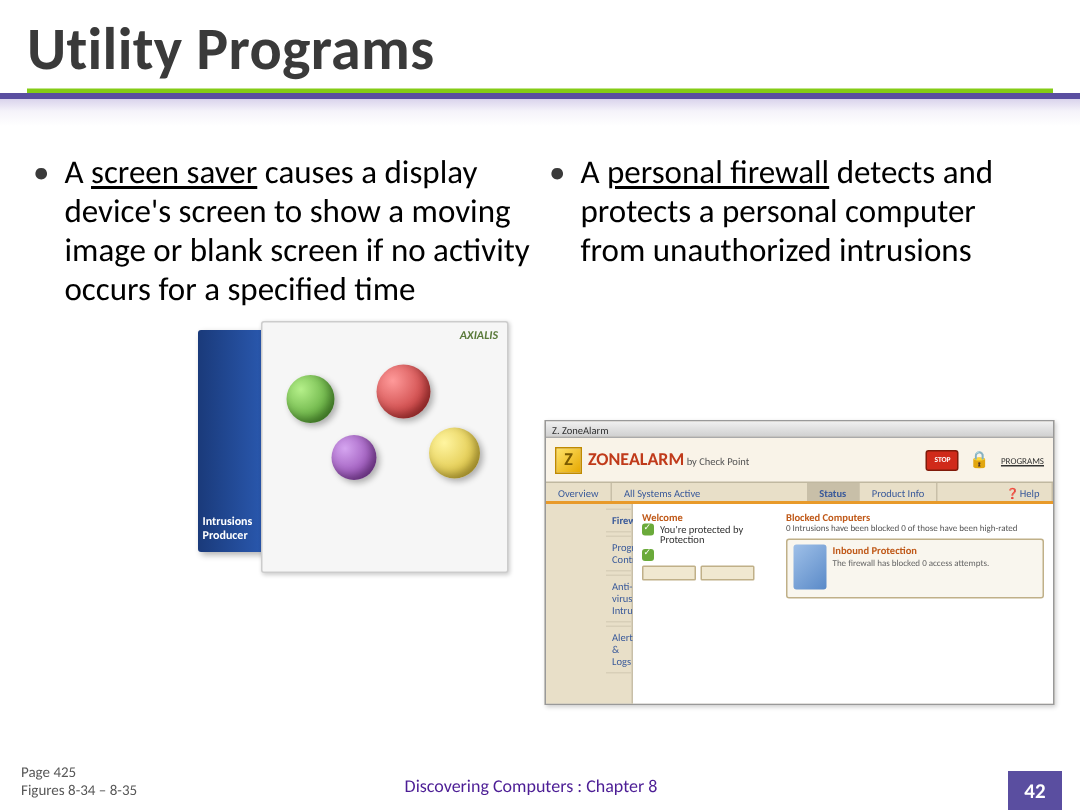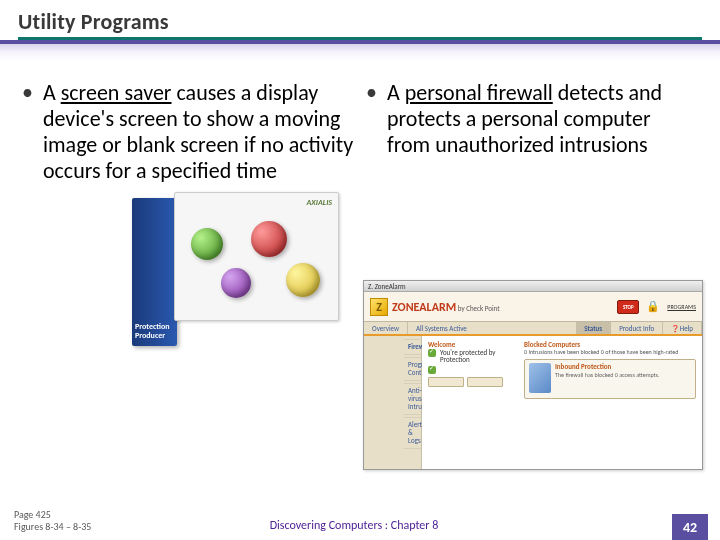--- a/index.html
+++ b/index.html
@@ -8,24 +8,24 @@
     height: 540px;
     font-family: Calibri, Arial, sans-serif;
     background: #fff;
     position: relative;
     overflow: hidden;
   }
   .title-bar {
     padding: 8px 18px 0 18px;
   }
   .title-bar h1 {
-    font-size: 22px;
+    font-size: 40px;
     font-weight: bold;
     color: #3a3a3a;
-    border-bottom: 3px solid #0f766e;
+    border-bottom: 3px solid #84cc16;
     padding-bottom: 2px;
     letter-spacing: 0.2px;
   }
   .divider-band {
     height: 22px;
     background: linear-gradient(to bottom, #5a4ea0 0%, #5a4ea0 18%, #d9d3ec 18%, #f5f3fa 55%, #ffffff 100%);
     margin-top: 0px;
   }
   .content {
     display: flex;
@@ -78,21 +78,21 @@
     position: absolute;
     bottom: 6px; left: 3px;
     font-size: 8px;
     color: #fff;
     font-weight: bold;
     line-height: 9px;
   }
   .ssbox .panel {
     position: absolute;
     left: 42px; top: 0;
-    width: 165px; height: 129px;
+    width: 165px; height: 168px;
     background: #f6f6f6;
     border: 1px solid #ccc;
     border-radius: 2px;
     box-shadow: 1px 1px 3px rgba(0,0,0,0.2);
   }
   .ssbox .panel .logo {
     position: absolute;
     right: 6px; top: 4px;
     font-size: 8px;
     color: #5a7a3a;
@@ -181,21 +181,21 @@
     font-size: 7px;
     border-bottom: 2px solid #e89a2a;
   }
   .zonealarm .tab {
     padding: 2px 8px;
     border-right: 1px solid #c8bfa8;
     color: #3a5a9a;
   }
   .zonealarm .tab.spacer { flex: 1; border-right: none; }
   .zonealarm .tab.dark { background: #c8bfa8; color: #3a5a9a; font-weight: bold; }
-  .zonealarm .tab.help { color: #3a5a9a; }
+  .zonealarm .tab.help { color: #3a5a9a; margin-left: 38px; }
   .zonealarm .mainrow { display: flex; height: 133px; }
   .zonealarm .leftnav {
     width: 58px;
     background: #e8dfc8;
     display: flex;
     flex-direction: column;
     gap: 2px;
     padding: 3px 0;
     border-right: 1px solid #c8bfa8;
   }
@@ -305,21 +305,21 @@
         <span>A </span><span class="underline">personal firewall</span><span> detects and protects a personal computer from unauthorized intrusions</span>
       </span>
     </div>
   </div>
 </div>
 
 <div class="images">
   <div class="ssbox">
     <div class="boxart">
       <div class="label">
-        <span>Protection</span><br>
+        <span>Intrusions</span><br>
         <span>Producer</span>
       </div>
     </div>
     <div class="panel">
       <div class="logo">AXIALIS</div>
       <div class="balls">
         <div class="ball green"></div>
         <div class="ball red"></div>
         <div class="ball purple"></div>
         <div class="ball yellow"></div>

